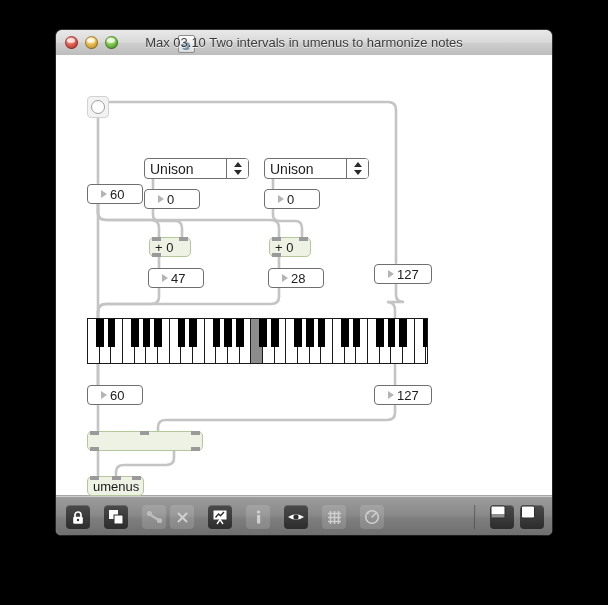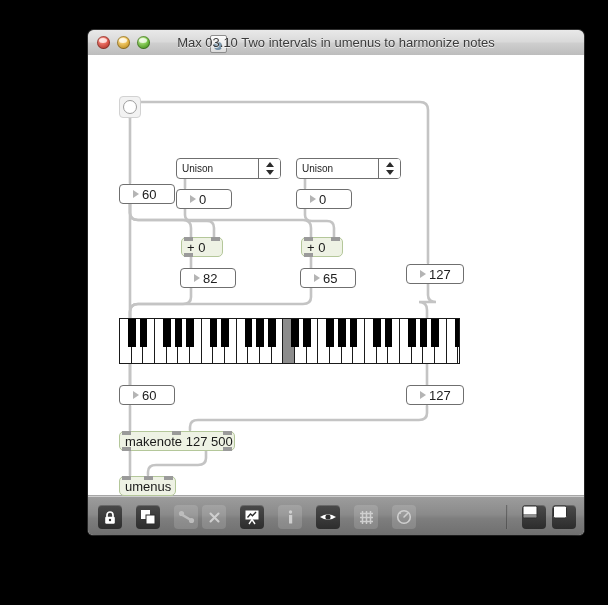--- a/index.html
+++ b/index.html
@@ -11,21 +11,20 @@
   }
   .desktop{position:absolute;inset:0;background:#000;}
 
   
   .window{
     position:absolute;left:56px;top:30px;width:496px;height:505px;
     border-radius:6px 6px 5px 5px;
     background:#d8d8d8;
     box-shadow:0 7px 26px rgba(0,0,0,.75), 0 0 0 1px #3a3a3a;
     overflow:hidden;
-    margin-left:32px;
   }
   .titlebar{
     position:relative;height:25px;
     background:linear-gradient(to bottom,#e9e9e9 0%,#d9d9d9 48%,#cfcfcf 52%,#bdbdbd 100%);
     border-bottom:1px solid #919191;
     border-radius:6px 6px 0 0;
   }
   .tb-lights{position:absolute;left:9px;top:6px;display:flex;gap:7px;}
   .light{width:13px;height:13px;border-radius:50%;position:relative;
          box-shadow:inset 0 0 0 1px rgba(0,0,0,.30), inset 0 -3px 4px rgba(0,0,0,.18);}
@@ -78,21 +77,21 @@
     width:0;height:0;border-left:6px solid #b4b4b4;
     border-top:4.5px solid transparent;border-bottom:4.5px solid transparent;
     margin-right:3px;flex:0 0 auto;
   }
   .numbox .val{font-size:13px;color:#202020;line-height:1;}
 
   .umenu{
     height:21px;border:1.5px solid #6f6f6f;border-radius:4px;background:#fff;
     display:flex;align-items:stretch;box-sizing:border-box;
   }
-  .umenu .lbl{flex:1;display:flex;align-items:center;padding-left:5px;font-size:10px;color:#1d1d1d;}
+  .umenu .lbl{flex:1;display:flex;align-items:center;padding-left:5px;font-size:14px;color:#1d1d1d;}
   .umenu .spin{
     width:21px;border-left:1.5px solid #6f6f6f;display:flex;flex-direction:column;
     align-items:center;justify-content:center;gap:3px;background:#fff;
     border-radius:0 2px 2px 0;
   }
   .umenu .spin .up{width:0;height:0;border-left:4px solid transparent;border-right:4px solid transparent;border-bottom:5px solid #2b2b2b;}
   .umenu .spin .dn{width:0;height:0;border-left:4px solid transparent;border-right:4px solid transparent;border-top:5px solid #2b2b2b;}
 
   .maxobj{
     height:20px;border:1.5px solid #b4c79a;border-radius:5px;
@@ -242,26 +241,26 @@
 
       <div class="obj maxobj" style="left:213px;top:182px;width:42px;">
         <span class="nub top" style="left:2px;"></span>
         <span class="nub top" style="right:2px;"></span>
         <span class="nub bot" style="left:2px;"></span>
         <span>+ 0</span>
       </div>
 
       <div class="obj numbox" style="left:92px;top:213px;width:56px;">
         <div class="tri"></div>
-        <div class="val">82</div>
+        <div class="val">47</div>
       </div>
 
       <div class="obj numbox" style="left:212px;top:213px;width:56px;">
         <div class="tri"></div>
-        <div class="val">65</div>
+        <div class="val">28</div>
       </div>
 
       <div class="obj numbox" style="left:318px;top:209px;width:58px;">
         <div class="tri"></div>
         <div class="val">127</div>
       </div>
 
       <div class="kslider" style="left:31px;top:263px;width:341px;height:46px;">
 
         <div class="wkey" style="left:0px;width:11.66px;"></div>
@@ -330,21 +329,20 @@
         <div class="tri"></div>
         <div class="val">127</div>
       </div>
 
       <div class="obj maxobj" style="left:31px;top:376px;width:116px;">
         <span class="nub top" style="left:2px;"></span>
         <span class="nub top" style="left:52px;"></span>
         <span class="nub top" style="right:2px;"></span>
         <span class="nub bot" style="left:2px;"></span>
         <span class="nub bot" style="right:2px;"></span>
-        <span>makenote 127 500</span>
       </div>
 
       <div class="obj maxobj" style="left:31px;top:421px;width:57px;">
         <span class="nub top" style="left:2px;"></span>
         <span class="nub top" style="left:24px;"></span>
         <span class="nub top" style="right:2px;"></span>
         <span>umenus</span>
       </div>
 
     </div>

